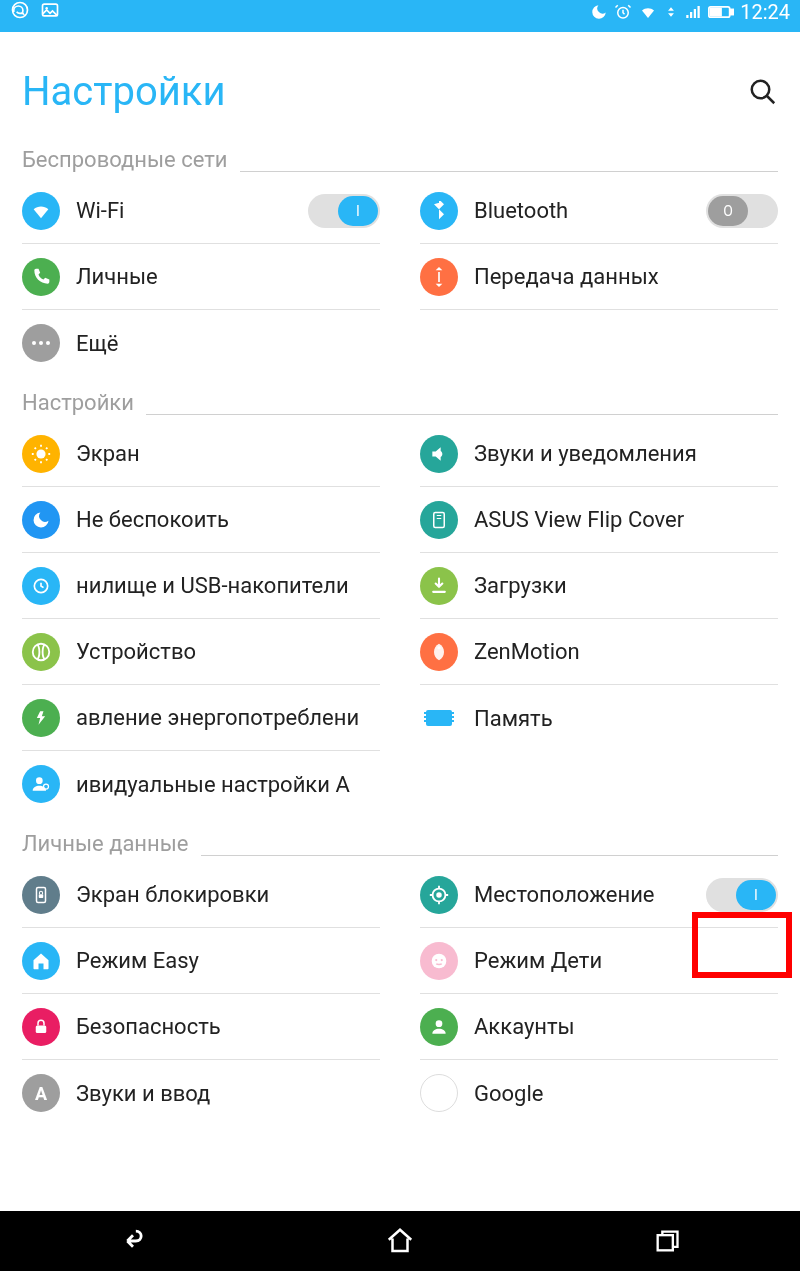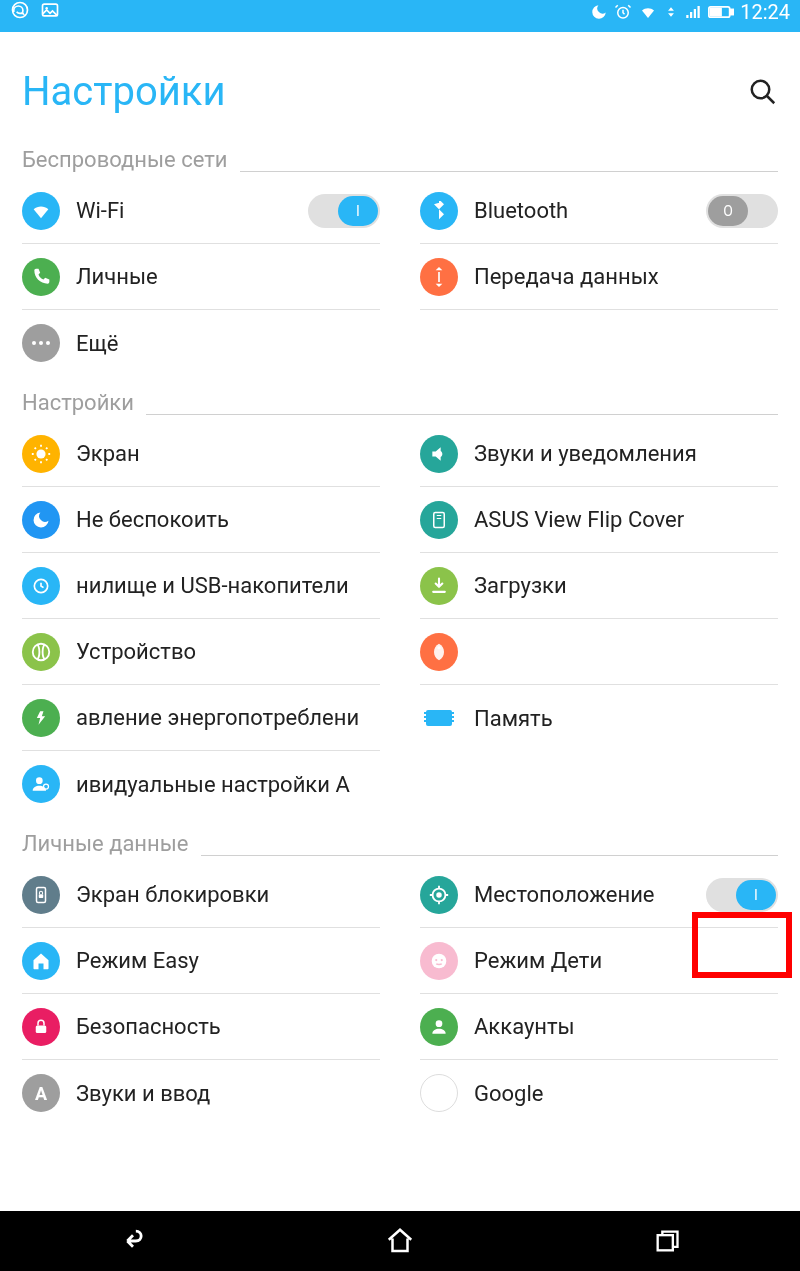--- a/index.html
+++ b/index.html
@@ -335,20 +335,21 @@
     </div>
     <div class="label">Устройство</div>
   </div>
   <div class="row">
     <div class="icon c-dorange">
       <svg width="20" height="20" viewBox="0 0 24 24" fill="#fff">
           <path d="M12 2c4 2 6 6 6 10s-2 8-6 10c-4-2-6-6-6-10s2-8 6-10z" opacity="0.9"></path>
           <circle cx="12" cy="7" r="2"></circle>
         </svg>
     </div>
+    <div class="label">ZenMotion</div>
   </div>
   <div class="row">
     <div class="icon c-green">
       <svg width="20" height="20" viewBox="0 0 24 24" fill="#fff">
           <path d="M11 4h4l-2 6h4l-8 10 2-8H7l4-8z"></path>
         </svg>
     </div>
     <div class="label">авление энергопотреблени</div>
   </div>
   <div class="row" style="border-bottom:none">

